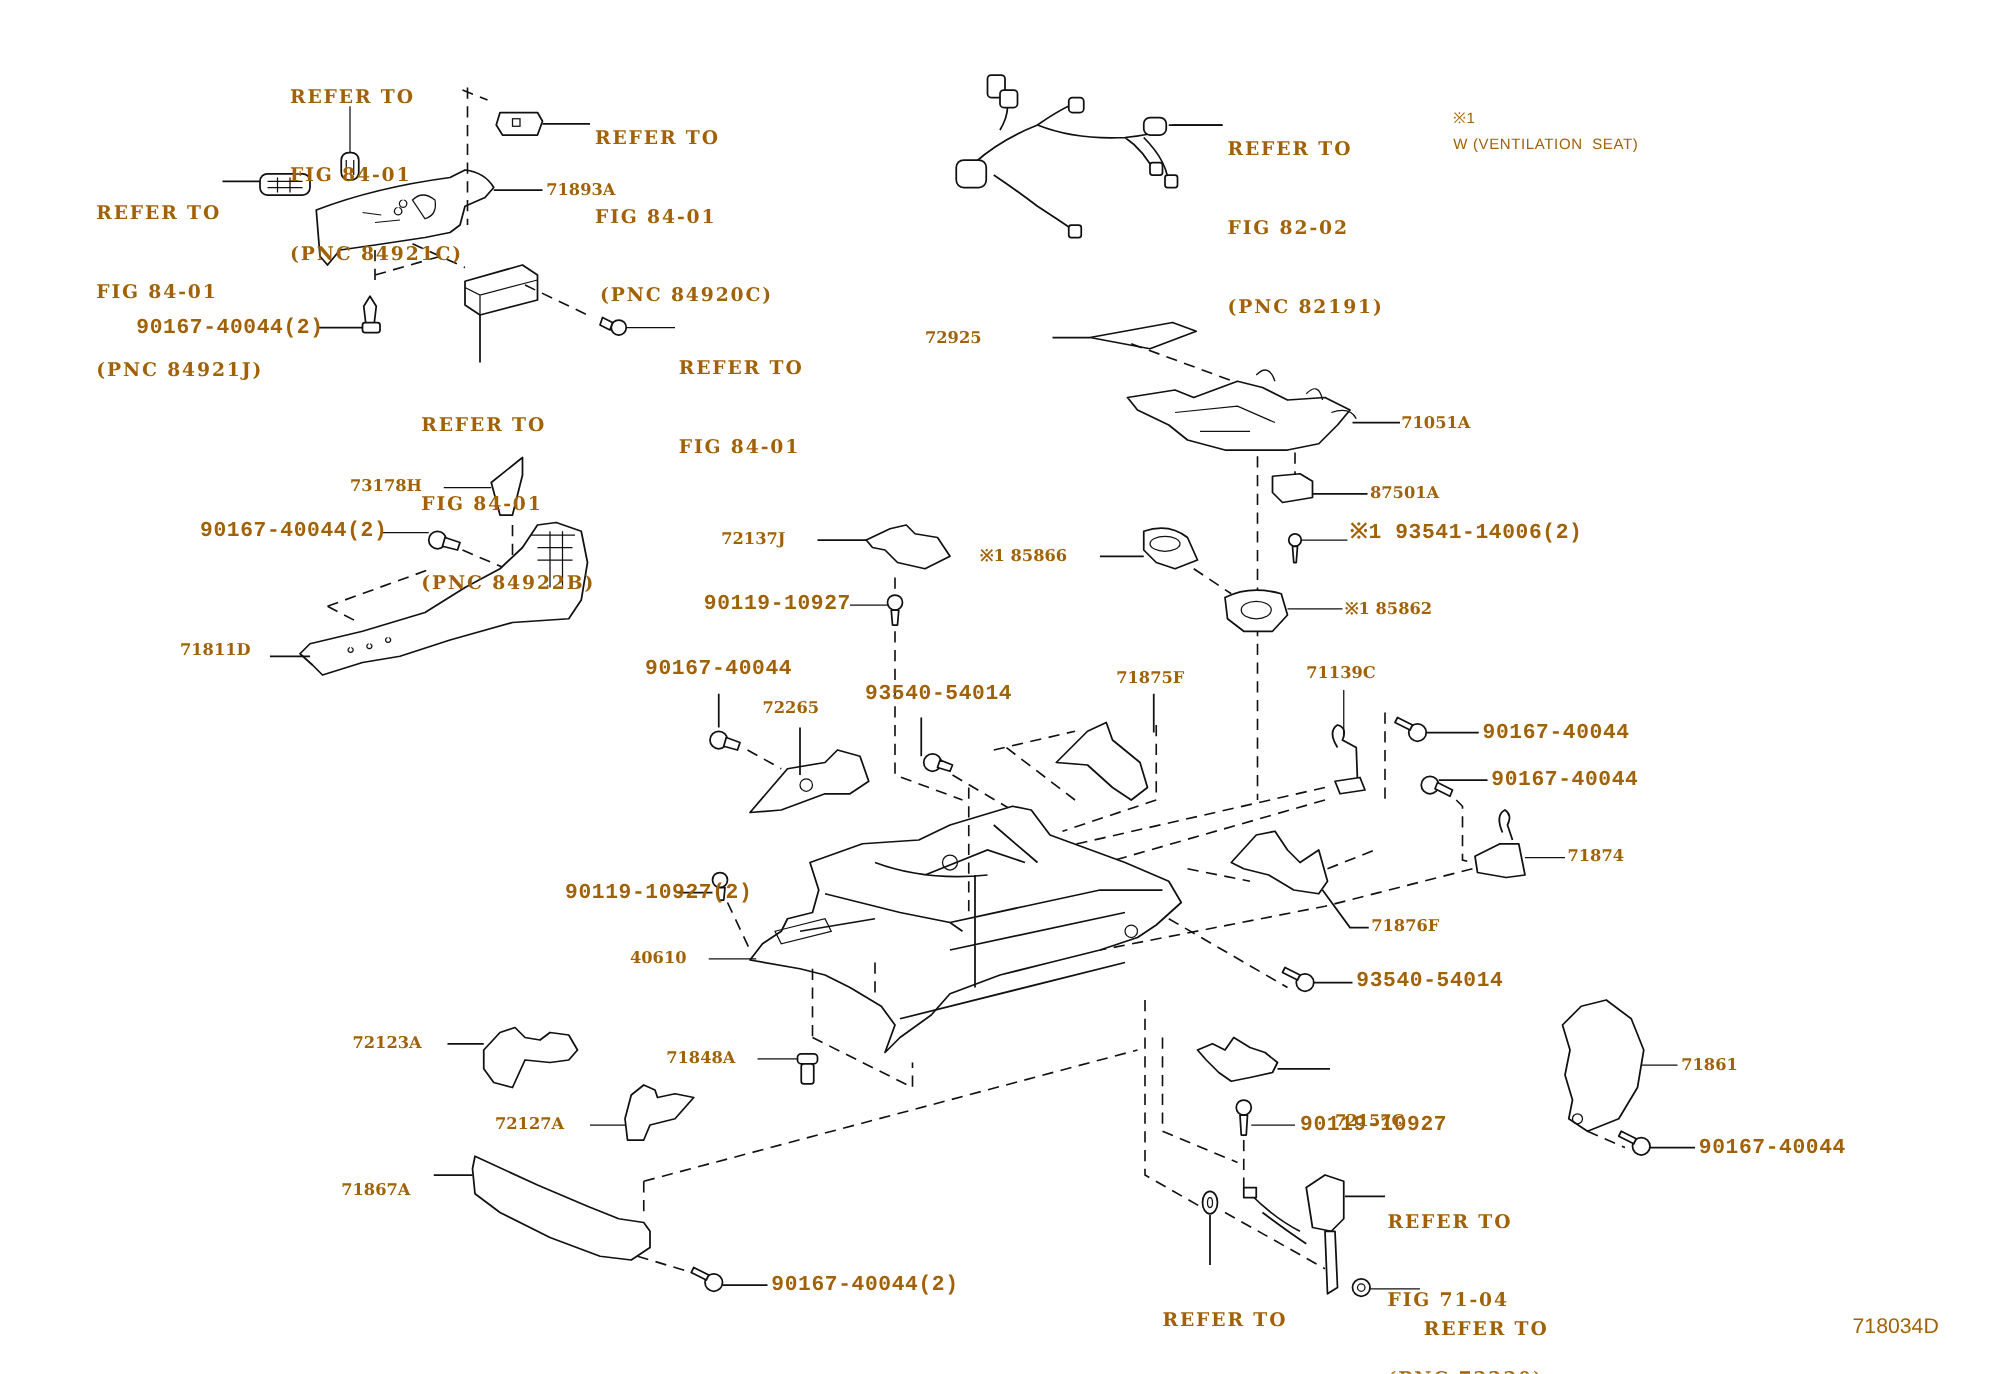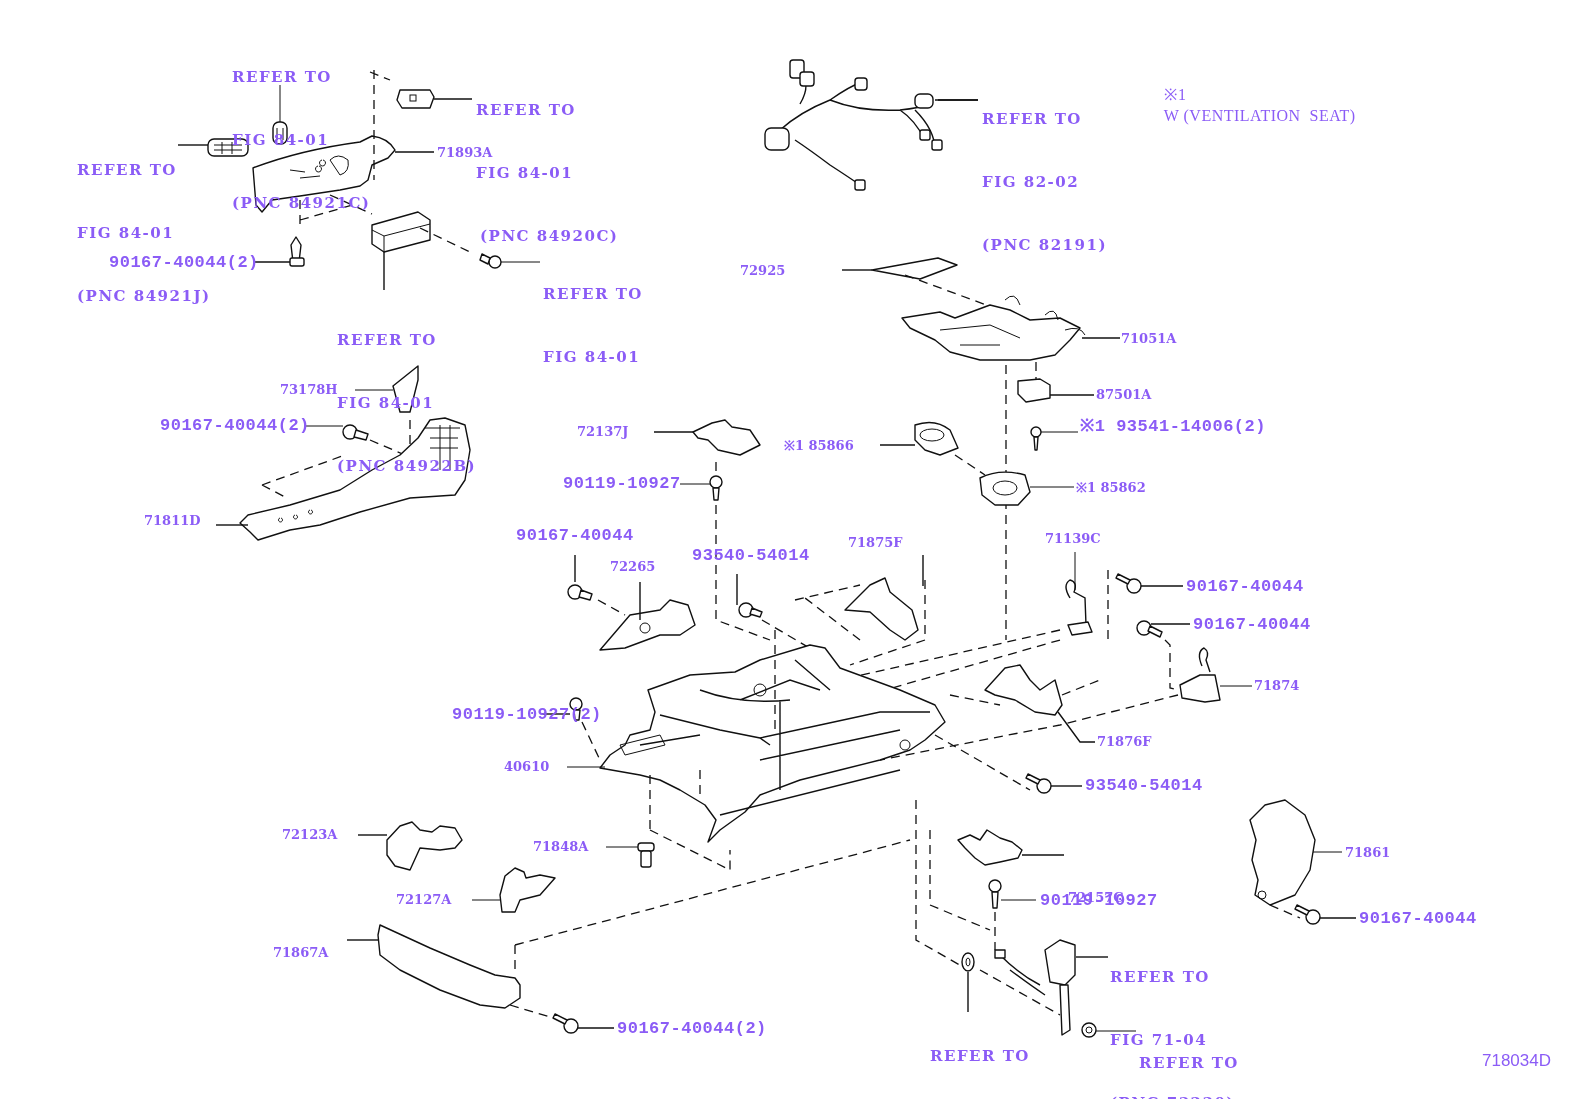--- a/index.html
+++ b/index.html
@@ -1,23 +1,23 @@
 <!DOCTYPE html>
 <html><head>
 <meta charset="utf-8">
 <style>
   html, body { margin: 0; padding: 0; background: #ffffff; }
   body { width: 1592px; height: 1099px; position: relative; overflow: hidden;
          font-family: "Liberation Mono", "DejaVu Sans Mono", monospace; color: #000; }
   #diagram { position: absolute; left: 0; top: 0; width: 1592px; height: 1099px; }
   .lbl { position: absolute; font-family: "Liberation Mono", "DejaVu Sans Mono", monospace;
-         font-weight: bold; font-size: 17px; line-height: 21px; white-space: pre; color: #8b5cf6; letter-spacing: 0.5px; }
+         font-weight: bold; font-size: 17px; line-height: 21px; white-space: pre; color: #a16207; letter-spacing: 0.5px; }
   .lbl.big { font-family: "DejaVu Serif", "Liberation Serif", serif; font-size: 13px; letter-spacing: 0; }
   .lbl.ref { font-family: "DejaVu Serif", "Liberation Serif", serif; font-size: 15px; line-height: 21px; letter-spacing: 1.5px; }
-  .lbl.sans { font-family: Liberation Serif, serif; font-weight: normal; font-size: 16px; letter-spacing: 0.5px; }
+  .lbl.sans { font-family: Liberation Sans, sans-serif; font-weight: normal; font-size: 12px; letter-spacing: 0.5px; }
   .lbl.dwg { font-family: "Liberation Sans", "DejaVu Sans", sans-serif; font-weight: normal; font-size: 17px; letter-spacing: 0; }
   svg .part { fill: #fff; stroke: #111; stroke-width: 1.4; stroke-linejoin: round; }
   svg .line { stroke: #111; stroke-width: 1.4; fill: none; }
   svg .dash { stroke: #111; stroke-width: 1.3; fill: none; stroke-dasharray: 9 6; }
   svg .thin { stroke: #111; stroke-width: 1; fill: none; }
 </style>
 </head>
 <body>
 
 <svg id="diagram" viewBox="0 0 1592 1099" xmlns="http://www.w3.org/2000/svg">
@@ -333,21 +333,21 @@
 <div class="lbl big" style="left:1121px;top:328px;">71051A</div>
 <div class="lbl big" style="left:1096px;top:384px;">87501A</div>
 <div class="lbl" style="left:1080px;top:416px;">※1 93541-14006(2)</div>
 <div class="lbl big" style="left:784px;top:435px;">※1 85866</div>
 <div class="lbl big" style="left:1076px;top:477px;">※1 85862</div>
 <div class="lbl big" style="left:577px;top:421px;">72137J</div>
 <div class="lbl" style="left:563px;top:473px;">90119-10927</div>
 <div class="lbl" style="left:516px;top:525px;">90167-40044</div>
 <div class="lbl big" style="left:610px;top:556px;">72265</div>
 <div class="lbl" style="left:692px;top:545px;">93540-54014</div>
-<div class="lbl big" style="left:848px;top:532px;">71875F</div>
+<div class="lbl big" style="left:893px;top:532px;">71875F</div>
 <div class="lbl big" style="left:1045px;top:528px;">71139C</div>
 <div class="lbl" style="left:1186px;top:576px;">90167-40044</div>
 <div class="lbl" style="left:1193px;top:614px;">90167-40044</div>
 <div class="lbl big" style="left:1254px;top:675px;">71874</div>
 <div class="lbl big" style="left:1097px;top:731px;">71876F</div>
 <div class="lbl" style="left:412px;top:704px;margin-left:40px;">90119-10927(2)</div>
 <div class="lbl big" style="left:504px;top:756px;">40610</div>
 <div class="lbl" style="left:1085px;top:775px;">93540-54014</div>
 <div class="lbl big" style="left:282px;top:824px;">72123A</div>
 <div class="lbl big" style="left:533px;top:836px;">71848A</div>

